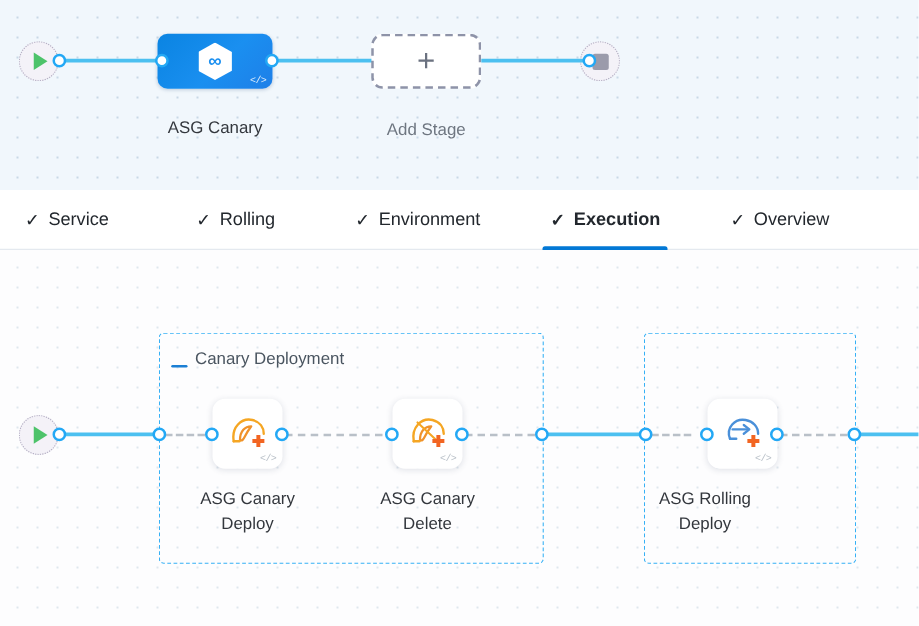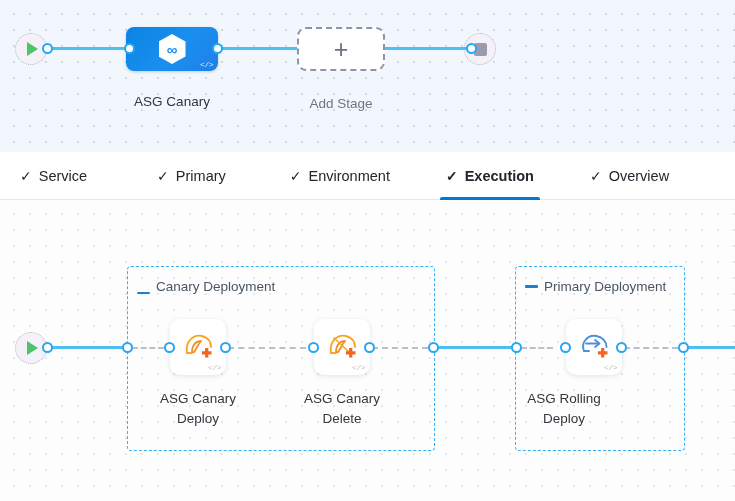--- a/index.html
+++ b/index.html
@@ -222,21 +222,21 @@
     </div>
   </div>
 
   <div class="tab-bar">
     <div class="tab" style="margin-left:6px;">
       <span class="check">✓</span>
       <span>Service</span>
     </div>
     <div class="tab" style="margin-left:42px;">
       <span class="check">✓</span>
-      <span>Primary</span>
+      <span>Rolling</span>
     </div>
     <div class="tab" style="margin-left:36px;">
       <span class="check">✓</span>
       <span>Environment</span>
     </div>
     <div class="tab active" style="margin-left:28px;">
       <span class="check">✓</span>
       <span>Execution</span>
       <span class="tab-underline"></span>
     </div>
@@ -297,24 +297,20 @@
     <div class="port" style="left:364px; top:142px;"></div>
     <div class="node-label" style="left:286px; top:189px; width:112px;">ASG Canary
 Delete</div>
 
     <div class="link dashed" style="left:372px; top:147px; width:56px;"></div>
     <div class="port" style="left:428px; top:142px;"></div>
 
     <div class="link" style="left:436px; top:146px; width:76px;"></div>
 
     <div class="group-box" style="left:515px; top:66px; width:170px; height:185px;"></div>
-    <div class="group-label" style="left:525px; top:79px;">
-      <span class="minus"></span>
-      <span>Primary Deployment</span>
-    </div>
 
     <div class="port" style="left:511px; top:142px;"></div>
     <div class="link dashed" style="left:521px; top:147px; width:32px;"></div>
 
     <div class="port" style="left:560px; top:142px;"></div>
     <div class="step-node" style="left:566px; top:119px;">
       <svg class="step-icon" viewBox="0 0 34 34">
         <path d="M7 22 C3.5 13, 11 5.5, 19.5 7 C25.5 8, 29.5 12.5, 29.5 18" fill="none" stroke="#4a90d9" stroke-width="1.9" stroke-linecap="round"></path>
         <path d="M9 14.5 L21 14.5" fill="none" stroke="#4a90d9" stroke-width="1.8" stroke-linecap="round"></path>
         <path d="M18 11 L22.5 14.5 L18 18" fill="none" stroke="#4a90d9" stroke-width="1.8" stroke-linecap="round" stroke-linejoin="round"></path>

